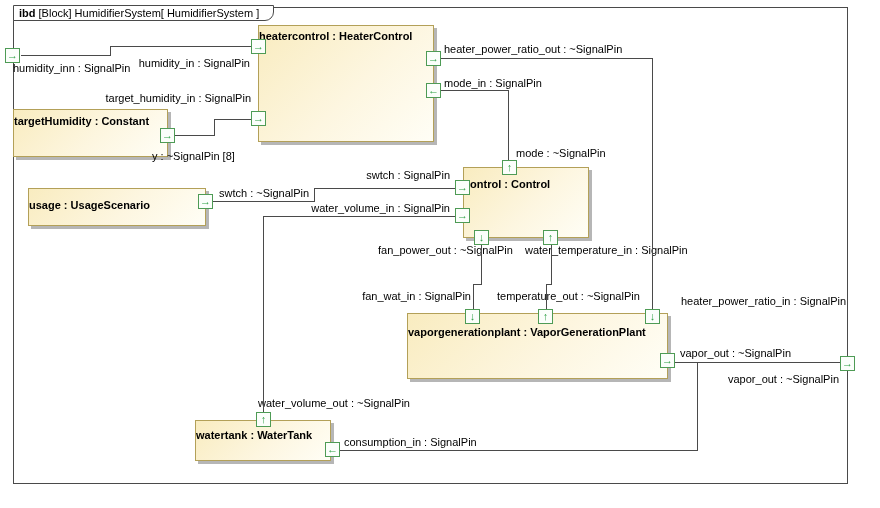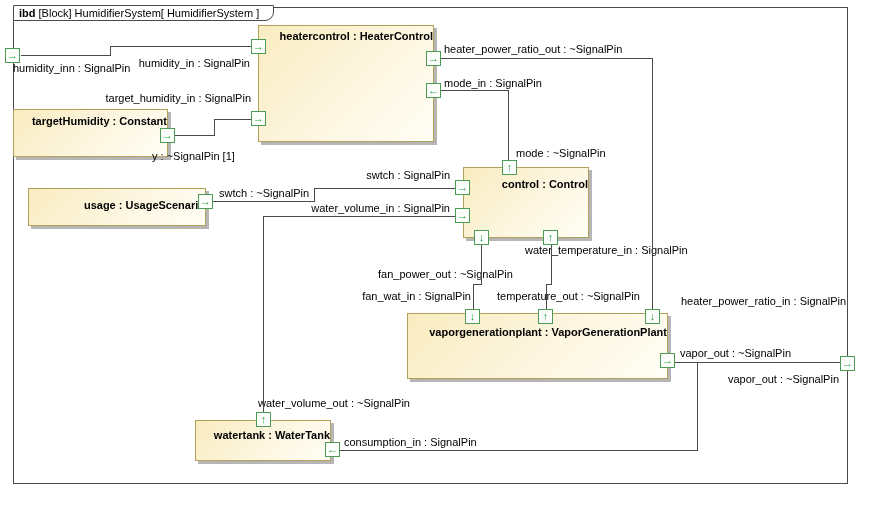--- a/index.html
+++ b/index.html
@@ -16,21 +16,21 @@
     border:1px solid #4a4a4a; border-bottom-right-radius:9px;
     background:#ffffff; padding:0 14px 0 5px; font-size:11px; line-height:14px;
     white-space:nowrap; color:#000; z-index:6;
   }
   .tab .kw { font-weight:bold; }
   .block {
     position:absolute; box-sizing:border-box;
     border:1px solid #b3a058;
     background:linear-gradient(135deg, #f9ecc0 0%, #fdf6e0 55%, #fffef6 100%);
     box-shadow:3px 3px 0 #b6b6b6;
-    z-index:1; text-align:right;
+    z-index:1; text-align:left;
   }
   .block .title {
     display:block; font-size:11px; font-weight:bold; color:#000; white-space:nowrap;
   }
   .seg { position:absolute; background:#4a4a4a; z-index:4; }
   .port {
     position:absolute; width:13px; height:13px; box-sizing:content-box;
     border:1px solid #4e9b55; background:#fbfefb; z-index:5; text-align:center;
   }
   .port .ar {
@@ -164,28 +164,28 @@
   <div class="port" style="left:325px;top:442px;">
       <span class="ar">←</span>
     </div>
   <div class="port" style="left:840px;top:356px;">
       <span class="ar">→</span>
     </div>
 
   <div class="lbl" style="left:13px;top:62px;">humidity_inn : SignalPin</div>
   <div class="lbl" style="right:630px;top:57px;">humidity_in : SignalPin</div>
   <div class="lbl" style="right:629px;top:92px;">target_humidity_in : SignalPin</div>
-  <div class="lbl" style="left:152px;top:150px;">y : ~SignalPin [1]</div>
+  <div class="lbl" style="left:152px;top:150px;">y : ~SignalPin [8]</div>
   <div class="lbl" style="left:444px;top:43px;">heater_power_ratio_out : ~SignalPin</div>
   <div class="lbl" style="left:444px;top:77px;">mode_in : SignalPin</div>
   <div class="lbl" style="left:516px;top:147px;">mode : ~SignalPin</div>
   <div class="lbl" style="left:219px;top:187px;">swtch : ~SignalPin</div>
   <div class="lbl" style="right:430px;top:169px;margin-left:40px;">swtch : SignalPin</div>
   <div class="lbl" style="right:430px;top:202px;">water_volume_in : SignalPin</div>
-  <div class="lbl" style="left:378px;top:244px;margin-top:24px;">fan_power_out : ~SignalPin</div>
+  <div class="lbl" style="left:378px;top:244px;">fan_power_out : ~SignalPin</div>
   <div class="lbl" style="left:525px;top:244px;">water_temperature_in : SignalPin</div>
   <div class="lbl" style="right:409px;top:290px;">fan_wat_in : SignalPin</div>
   <div class="lbl" style="left:497px;top:290px;">temperature_out : ~SignalPin</div>
   <div class="lbl" style="left:657px;top:295px;padding-left:24px;">heater_power_ratio_in : SignalPin</div>
   <div class="lbl" style="left:680px;top:347px;">vapor_out : ~SignalPin</div>
   <div class="lbl" style="left:728px;top:373px;">vapor_out : ~SignalPin</div>
   <div class="lbl" style="left:258px;top:397px;">water_volume_out : ~SignalPin</div>
   <div class="lbl" style="left:344px;top:436px;">consumption_in : SignalPin</div>
 
 </div>

